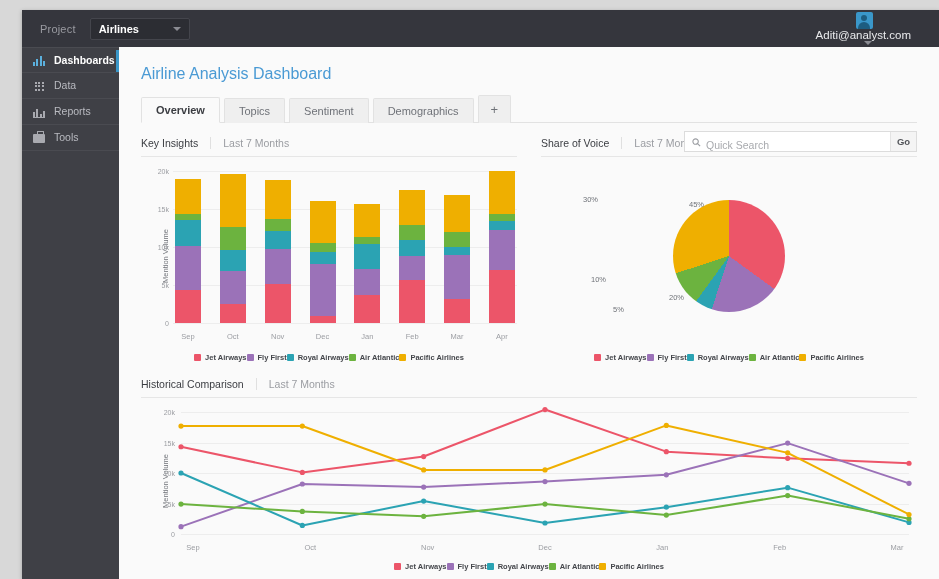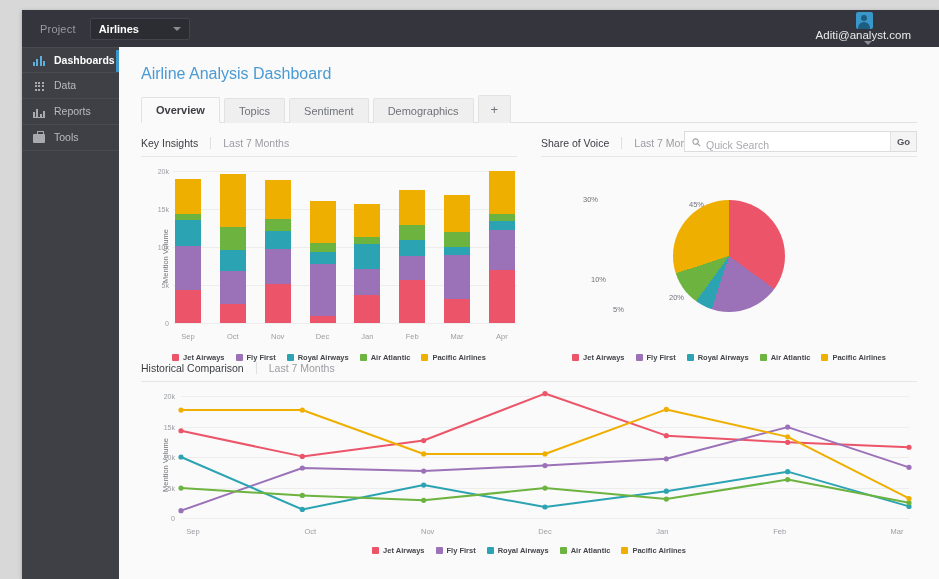--- a/index.html
+++ b/index.html
@@ -138,30 +138,30 @@
            width: 20px; transform: translateY(-50%); }
   .gridline { position: absolute; left: 32px; right: 0; height: 1px; background: #ededed; }
   .bars { position: absolute; left: 34px; right: 2px; top: 6px; bottom: 24px;
           display: flex; justify-content: space-between; align-items: flex-end; }
   .bar-col { width: 26px; display: flex; flex-direction: column; justify-content: flex-end;
              height: 100%; position: relative; }
   .seg { width: 100%; }
   .xlabels { position: absolute; left: 34px; right: 2px; bottom: 6px;
              display: flex; justify-content: space-between; }
   .xlabels span { width: 26px; text-align: center; font-size: 7.5px; color: #9b9da2; }
-  .legend { display: flex; justify-content: center; gap: 11px; margin-top: 6px; }
+  .legend { display: flex; justify-content: center; margin-top: 6px; }
   .legend-item { display: flex; align-items: center; font-size: 7.5px;
                  color: #44464b; font-weight: bold; cursor: pointer; }
   .legend-sw { width: 7px; height: 7px; margin-right: 4px; border-radius: 1px; }
   .pie-wrap { position: relative; height: 182px; margin-top: 8px; }
   .pie { position: absolute; left: 50%; top: 50%; transform: translate(-50%,-50%);
          width: 112px; height: 112px; border-radius: 50%; }
   .pie-lbl { position: absolute; font-size: 7.5px; color: #6f7278; }
   
-  .row2 { }
+  .row2 { margin-top: 16px; }
   .line-area { position: relative; height: 150px; margin-top: 8px; }
   .line-x { position: absolute; left: 40px; right: 8px; bottom: 4px;
             display: flex; justify-content: space-between; }
   .line-x span { font-size: 7.5px; color: #9b9da2; width: 24px; text-align: center; }
 </style>
 </head>
 <body>
 
 <div class="window">
 

